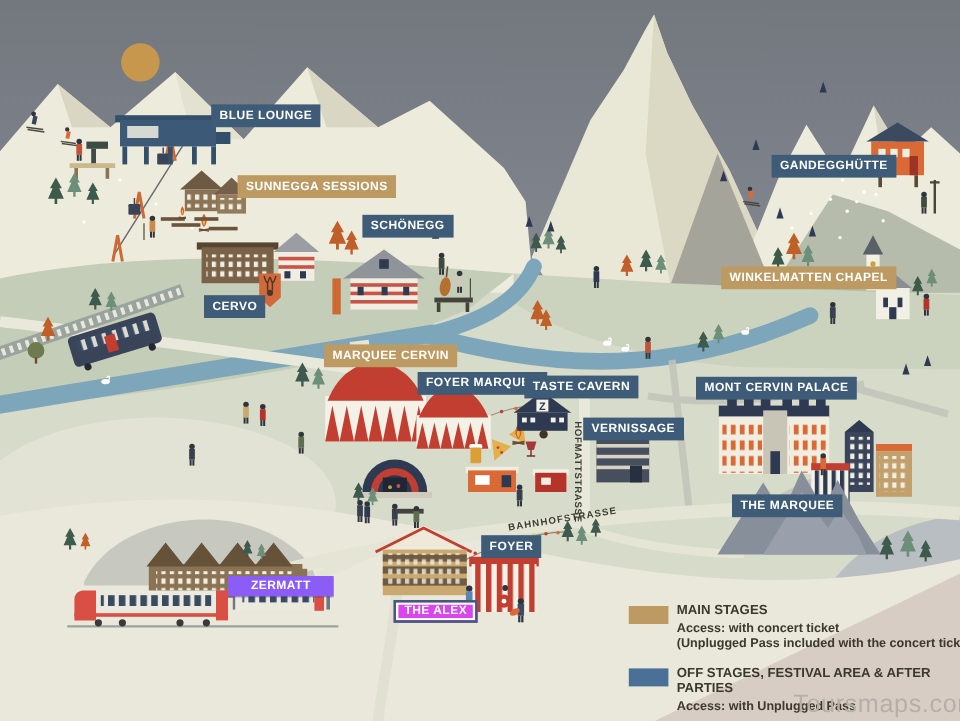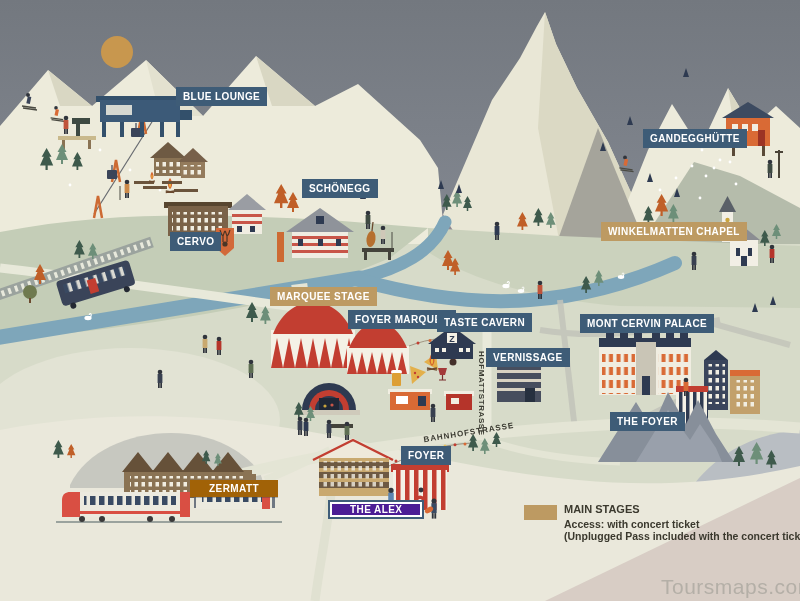--- a/index.html
+++ b/index.html
@@ -4,27 +4,27 @@
 <style>
   html,body{margin:0;padding:0;background:#222;}
   #stage{position:relative;width:800px;height:601px;overflow:hidden;
          font-family:"Liberation Sans",sans-serif;background:#d7dbc9;}
   #map-svg{position:absolute;left:0;top:0;width:800px;height:601px;display:block;}
 
   .tag{position:absolute;color:#fff;font-weight:bold;font-size:10px;
        letter-spacing:.4px;padding:4px 7px;white-space:nowrap;z-index:5;}
   .tag.main{background:#bd9a62;}
   .tag.off{background:#3e5c77;}
-  .tag.station{background:#a16207;box-shadow:0 1px 0 rgba(60,65,75,.35);}
-  .tag.framed{background:#4c1d95;border:2px solid #3f5d79;box-shadow:inset 0 0 0 2px #ffffff;padding:2px 20px;}
+  .tag.station{background:#8b5cf6;box-shadow:0 1px 0 rgba(60,65,75,.35);}
+  .tag.framed{background:#d946ef;border:2px solid #3f5d79;box-shadow:inset 0 0 0 2px #ffffff;padding:2px 7px;}
 
   #tag-blue-lounge{left:176px;top:87px}
   #tag-sunnegga{left:198px;top:146px}
   #tag-schonegg{left:302px;top:179px}
-  #tag-cervo{left:170px;top:232px}
+  #tag-cervo{left:170px;top:246px}
   #tag-gandegg{left:643px;top:129px}
   #tag-winkelmatten{left:601px;top:222px}
   #tag-marquee{left:270px;top:287px}
   #tag-foyer{left:348px;top:310px}
   #tag-taste{left:437px;top:313px}
   #tag-vernissage{left:486px;top:348px}
   #tag-montcervin{left:580px;top:314px}
   #tag-cavern{left:610px;top:412px}
   #tag-zermatt{left:190px;top:480px;width:88px;text-align:center;padding:3px 0;}
   #tag-alex{left:401px;top:446px}
@@ -531,43 +531,51 @@
 
   <g>
     <use href="#swan" transform="translate(88,318)"></use>
     <use href="#swan" transform="translate(506,286)"></use>
     <use href="#swan" transform="translate(521,291) scale(.9)"></use>
     <use href="#swan" transform="translate(621,277) scale(.9)"></use>
   </g>
 </svg>
 
 <div class="tag off" id="tag-blue-lounge">BLUE LOUNGE</div>
+<div class="tag main" id="tag-sunnegga">SUNNEGGA SESSIONS</div>
 <div class="tag off" id="tag-schonegg">SCHÖNEGG</div>
 <div class="tag off" id="tag-cervo">CERVO</div>
 <div class="tag off" id="tag-gandegg">GANDEGGHÜTTE</div>
 <div class="tag main" id="tag-winkelmatten">WINKELMATTEN CHAPEL</div>
-<div class="tag main" id="tag-marquee">MARQUEE STAGE</div>
+<div class="tag main" id="tag-marquee">MARQUEE CERVIN</div>
 <div class="tag off" id="tag-foyer">FOYER MARQUEE</div>
 <div class="tag off" id="tag-taste">TASTE CAVERN</div>
 <div class="tag off" id="tag-vernissage">VERNISSAGE</div>
 <div class="tag off" id="tag-montcervin">MONT CERVIN PALACE</div>
-<div class="tag off" id="tag-cavern">THE FOYER</div>
+<div class="tag off" id="tag-cavern">THE MARQUEE</div>
 <div class="tag station" id="tag-zermatt">ZERMATT</div>
 <div class="tag off" id="tag-alex">FOYER</div>
 <div class="tag framed" id="tag-thealex">THE ALEX</div>
 
 <div class="street" id="street-bahnhof">BAHNHOFSTRASSE</div>
 <div class="street" id="street-hofmatt">HOFMATTSTRASSE</div>
 
 <div id="legend">
   <div class="legend-row">
     <span class="swatch main-sw"></span>
     <div>
       <div class="legend-title">MAIN STAGES</div>
       <div class="legend-line">Access: with concert ticket</div>
       <div class="legend-line">(Unplugged Pass included with the concert ticket)</div>
     </div>
   </div>
+  <div class="legend-row">
+    <span class="swatch off-sw"></span>
+    <div>
+      <div class="legend-title">OFF STAGES, FESTIVAL AREA &amp; AFTER PARTIES</div>
+      <div class="legend-line">Access: with Unplugged Pass</div>
+    </div>
+  </div>
 </div>
 
 <div id="watermark">Toursmaps.com</div>
 
 </div>
 
 </body></html>

